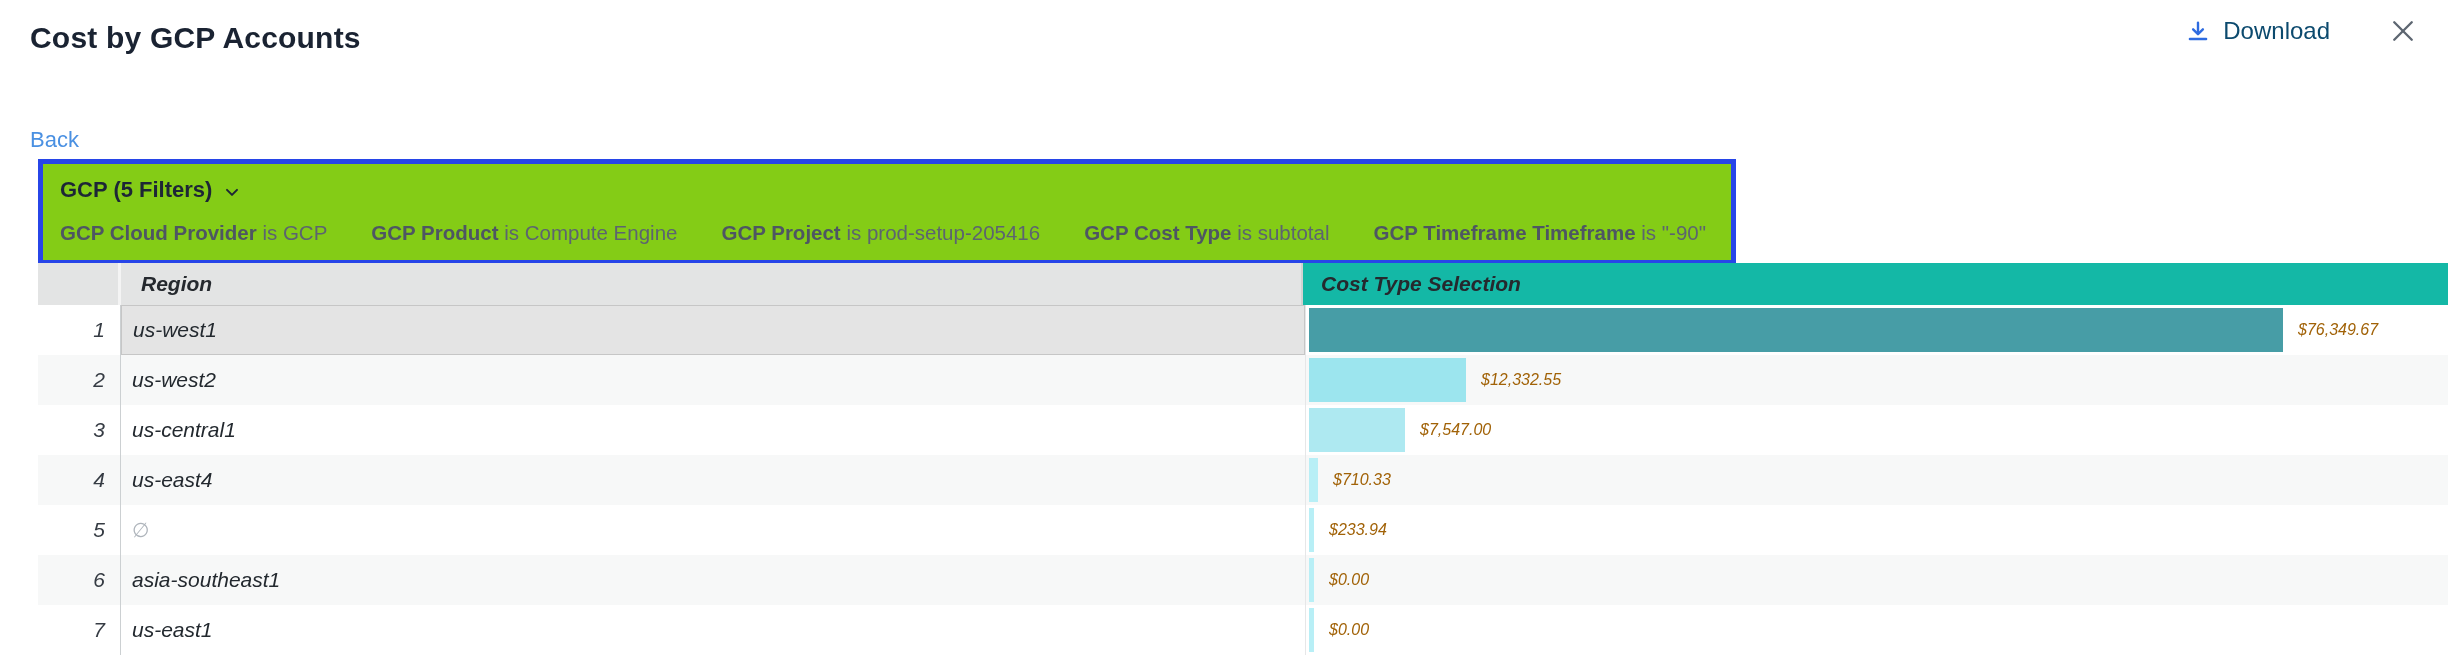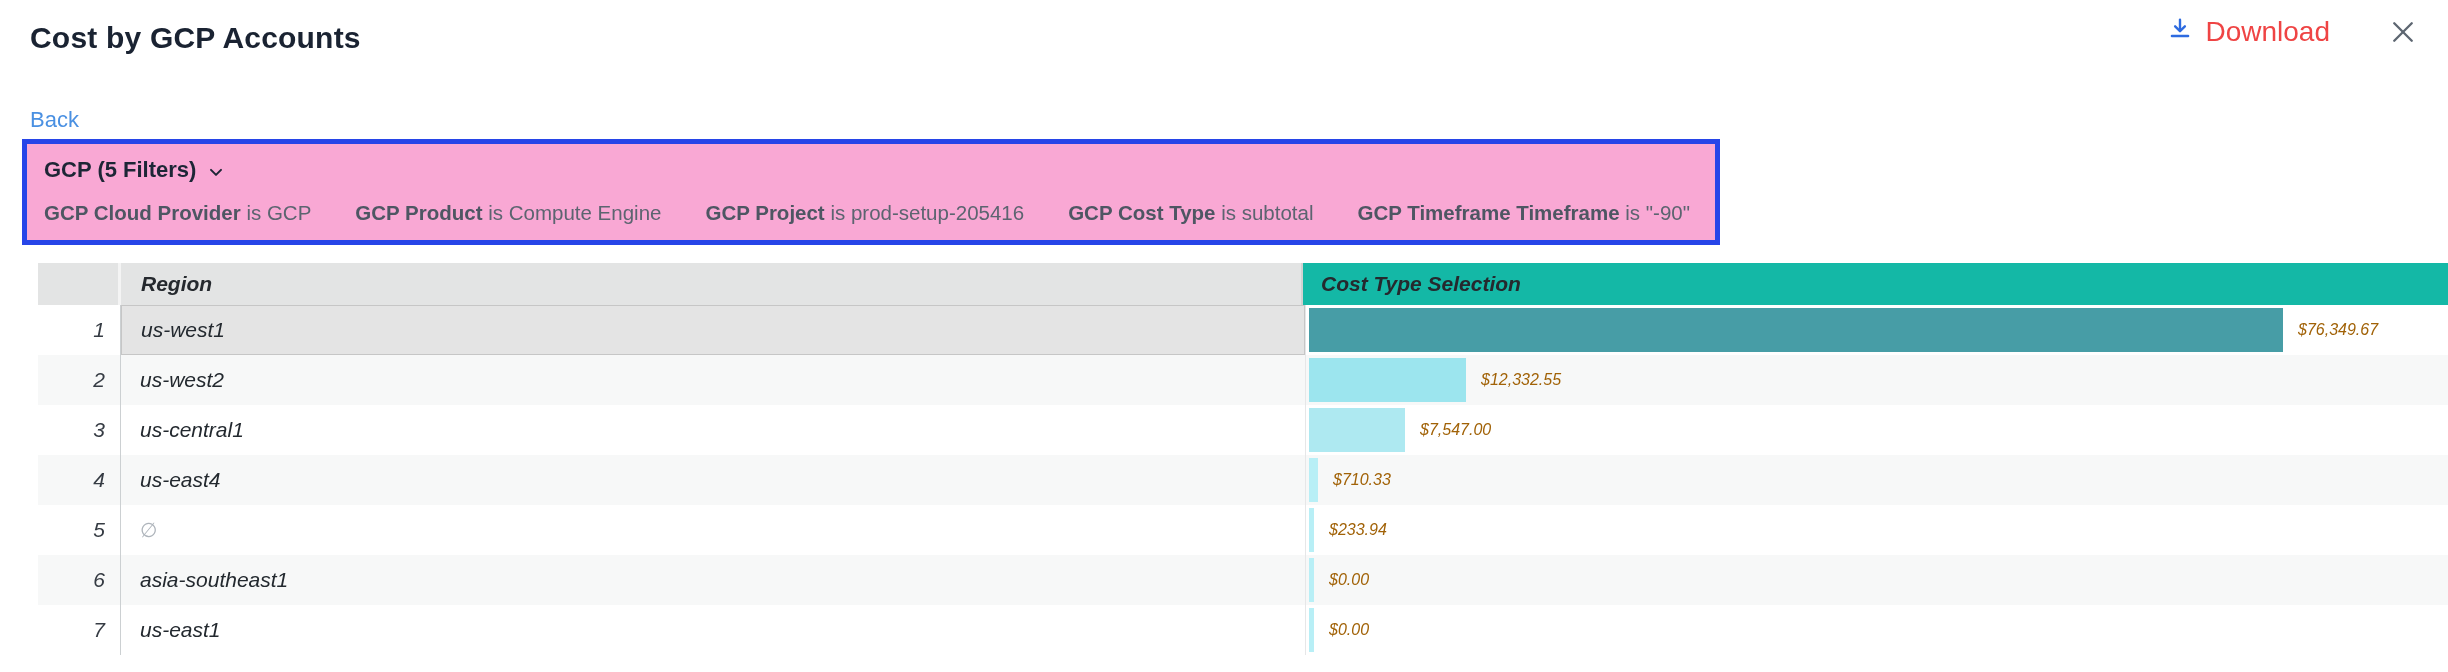--- a/index.html
+++ b/index.html
@@ -21,50 +21,50 @@
   }
   .page-title {
     font-size: 30px;
     font-weight: 700;
     color: #1a2332;
     letter-spacing: 0.2px;
     margin-top: 7px;
   }
   .topbar-right { display: flex; align-items: center; gap: 58px; padding-top: 2px; }
   .download-btn {
-    display: flex; align-items: flex-start; gap: 12px;
-    color: #ef4444; font-size: 28px; font-weight: 400;
+    display: flex; align-items: flex-end; gap: 12px;
+    color: #0c4a6e; font-size: 24px; font-weight: 400;
     cursor: pointer; background: none; border: none;
     font-family: inherit;
   }
   .download-btn svg { display: block; }
   .close-btn {
     background: none; border: none; cursor: pointer;
     color: #5d6671; padding: 0; line-height: 0;
   }
   .close-btn svg { display: block; }
 
   
   .back-link {
     display: inline-block;
-    margin: 52px 0 6px 30px;
+    margin: 72px 0 6px 30px;
     color: #4a90e2;
     font-size: 22px;
     text-decoration: none;
     cursor: pointer;
     text-align: right;
   }
 
   
   .filter-panel {
-    margin-left: 22px;
+    margin-left: 38px;
     width: 1698px;
     border: 5px solid #2745e8;
     padding: 13px 17px 15px 17px;
-    background: #f9a8d4;
+    background: #84cc16;
   }
   .filter-summary {
     display: inline-flex; align-items: center; gap: 10px;
     font-size: 22px; font-weight: 600; color: #1d2636;
     cursor: pointer; background: none; border: none; font-family: inherit;
   }
   .filter-summary svg { display: block; margin-top: 3px; }
   .filter-pills {
     display: flex; align-items: center; gap: 44px;
     margin-top: 18px;
@@ -105,21 +105,21 @@
   .cell-num {
     width: 83px;
     display: flex; align-items: center; justify-content: flex-end;
     padding-right: 15px;
     font-size: 21px; color: #363c44;
     border-right: 1px solid #ccd0d2;
   }
   .cell-region {
     width: 1184px;
     display: flex; align-items: center;
-    padding-left: 19px;
+    padding-left: 11px;
     font-size: 21px; color: #23292f; text-align: center;
   }
   .t-row.selected .cell-region {
     background: #e4e4e4;
     border: 1px solid #c6c6c6;
   }
   .cell-region.null-val { color: #aeb4bb; font-size: 20px; }
   .cell-cost {
     flex: 1;
     display: flex; align-items: center;

